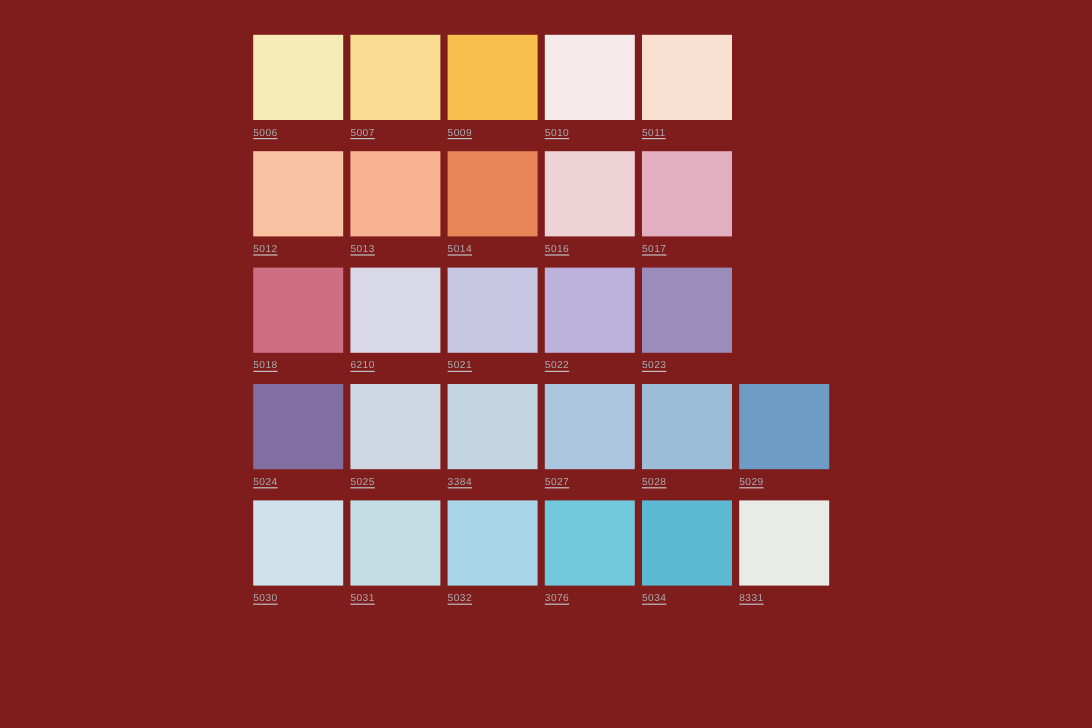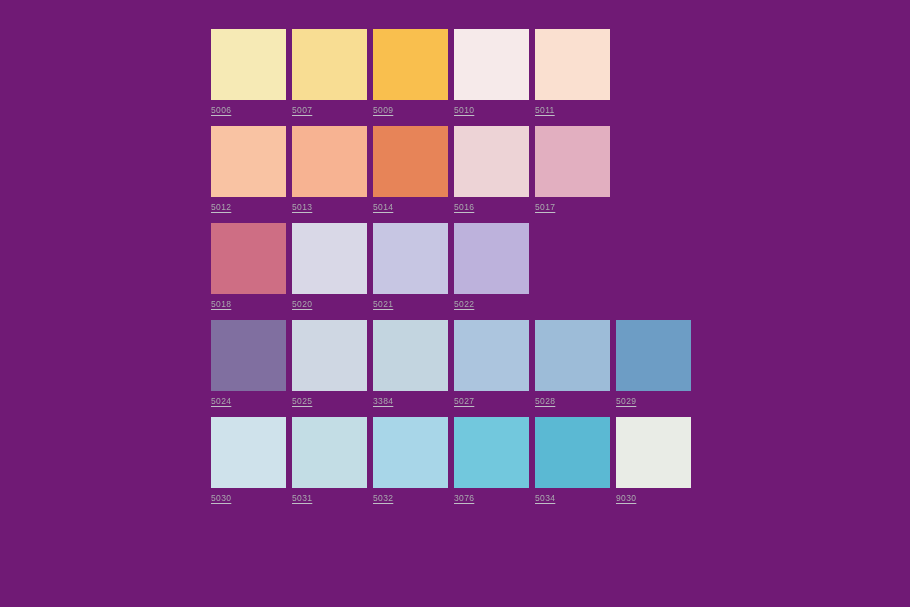--- a/index.html
+++ b/index.html
@@ -12,21 +12,21 @@
     width: 910px;
     height: 607px;
     overflow: hidden;
     font-family: "Liberation Sans", sans-serif;
     -webkit-font-smoothing: antialiased;
   }
   #swatch-page {
     position: relative;
     width: 910px;
     height: 607px;
-    background: #701a75;
+    background: #7f1d1d;
   }
   #swatch-grid {
     position: absolute;
     left: 211px;
     top: 29px;
     width: 486px;
     display: flex;
     flex-direction: column;
     gap: 11px;
   }
@@ -110,29 +110,33 @@
           <a class="swatch-label" href="#">5017</a>
         </div>
       </div>
       <div class="swatch-row">
         <div class="swatch-cell">
           <div class="swatch-chip" style="background-color: rgb(206, 110, 132);"></div>
           <a class="swatch-label" href="#">5018</a>
         </div>
         <div class="swatch-cell">
           <div class="swatch-chip" style="background-color: rgb(217, 216, 231);"></div>
-          <a class="swatch-label" href="#">5020</a>
+          <a class="swatch-label" href="#">6210</a>
         </div>
         <div class="swatch-cell">
           <div class="swatch-chip" style="background-color: rgb(199, 198, 227);"></div>
           <a class="swatch-label" href="#">5021</a>
         </div>
         <div class="swatch-cell">
           <div class="swatch-chip" style="background-color: rgb(189, 178, 220);"></div>
           <a class="swatch-label" href="#">5022</a>
+        </div>
+        <div class="swatch-cell">
+          <div class="swatch-chip" style="background-color: rgb(154, 141, 187);"></div>
+          <a class="swatch-label" href="#">5023</a>
         </div>
       </div>
       <div class="swatch-row">
         <div class="swatch-cell">
           <div class="swatch-chip" style="background-color: rgb(128, 111, 160);"></div>
           <a class="swatch-label" href="#">5024</a>
         </div>
         <div class="swatch-cell">
           <div class="swatch-chip" style="background-color: rgb(207, 215, 227);"></div>
           <a class="swatch-label" href="#">5025</a>
@@ -170,17 +174,17 @@
         <div class="swatch-cell">
           <div class="swatch-chip" style="background-color: rgb(114, 200, 221);"></div>
           <a class="swatch-label" href="#">3076</a>
         </div>
         <div class="swatch-cell">
           <div class="swatch-chip" style="background-color: rgb(91, 185, 211);"></div>
           <a class="swatch-label" href="#">5034</a>
         </div>
         <div class="swatch-cell">
           <div class="swatch-chip" style="background-color: rgb(233, 236, 230);"></div>
-          <a class="swatch-label" href="#">9030</a>
+          <a class="swatch-label" href="#">8331</a>
         </div>
       </div>
     </div>
 </div>
 
 </body></html>

